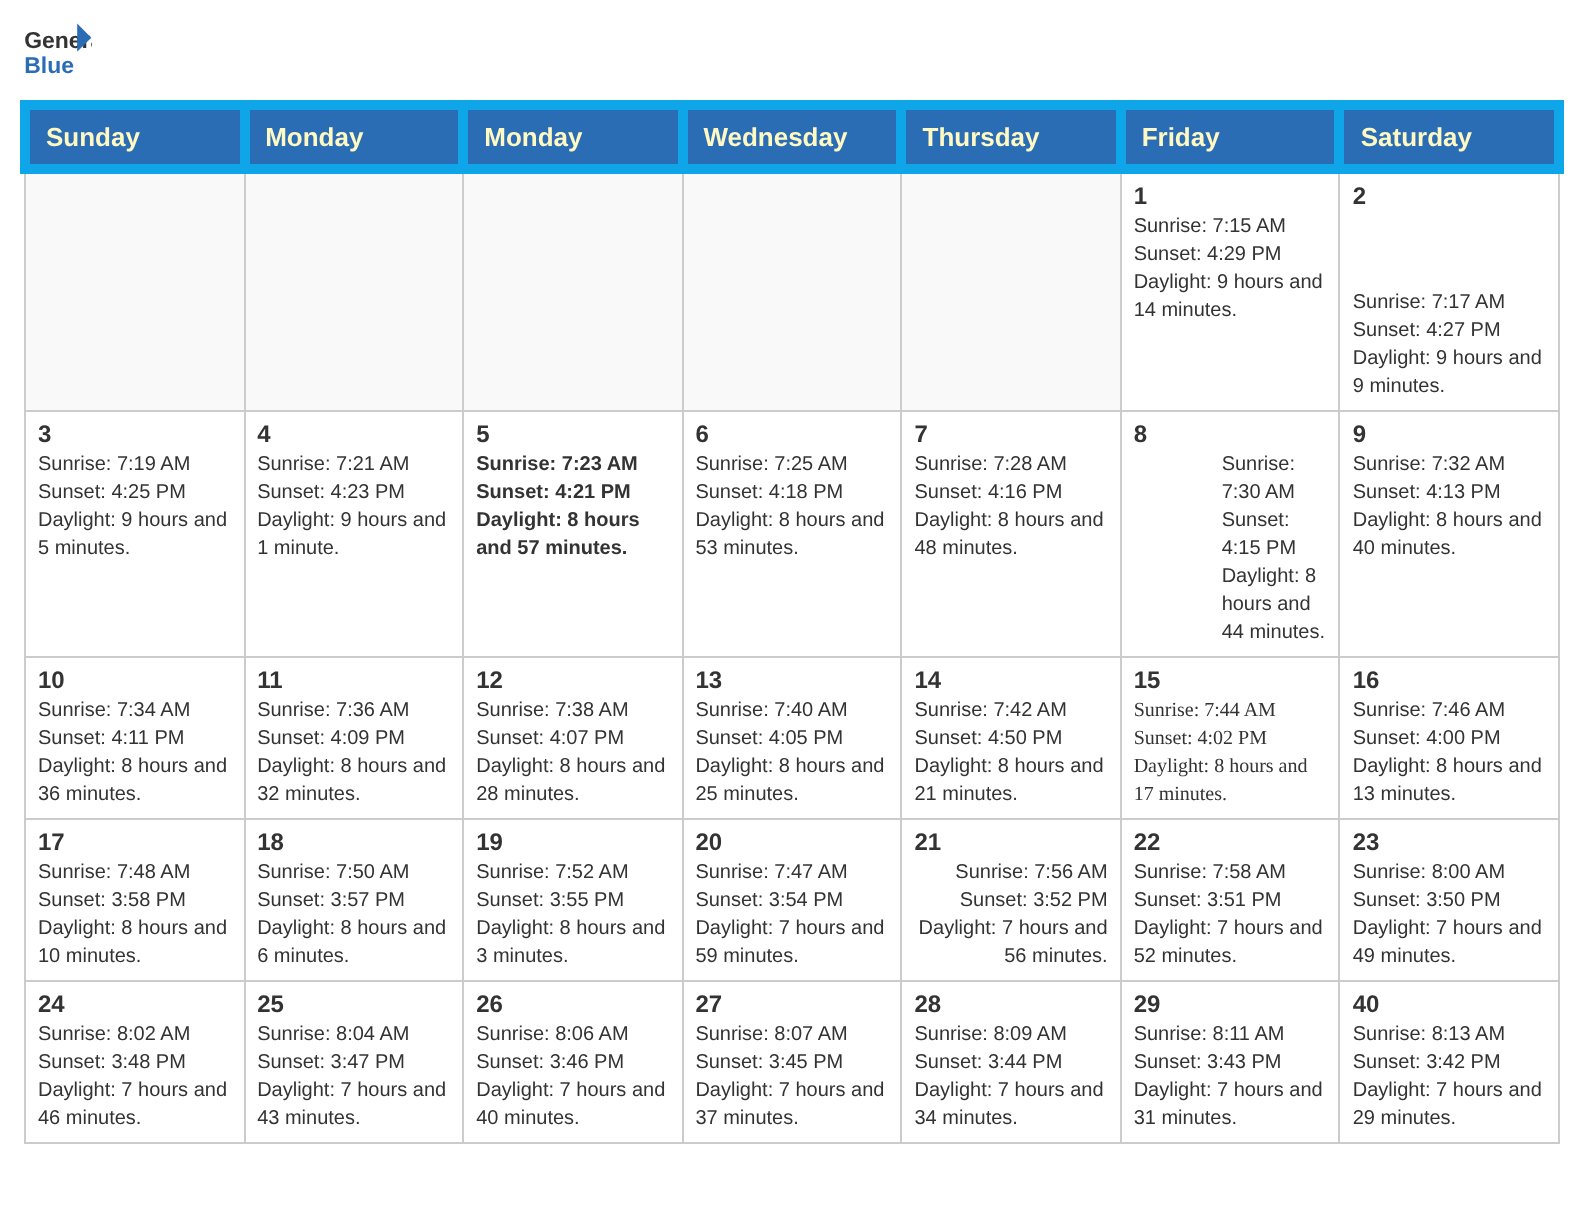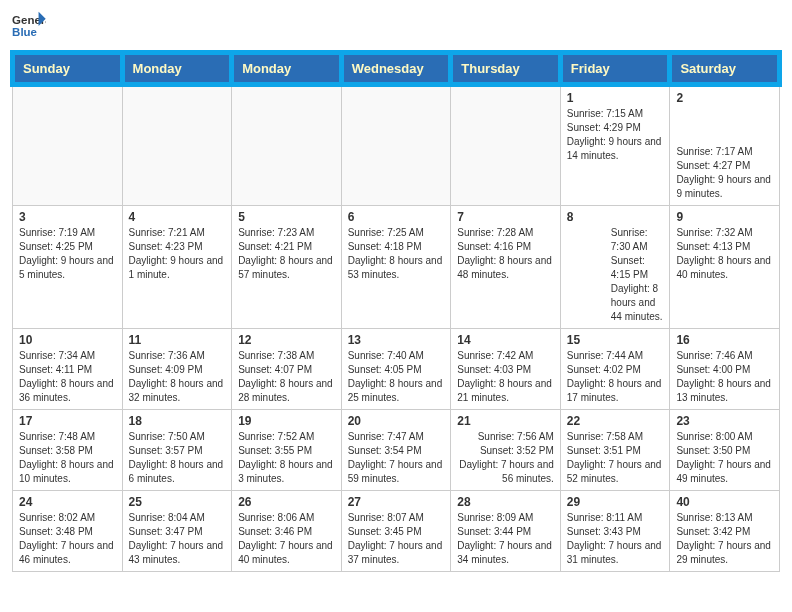--- a/index.html
+++ b/index.html
@@ -134,21 +134,21 @@
 Daylight: 9 hours and 5 minutes.</div>
         </td>
         <td>
           <span class="day-number">4</span>
           <div class="day-info" style="white-space: pre-line;">Sunrise: 7:21 AM
 Sunset: 4:23 PM
 Daylight: 9 hours and 1 minute.</div>
         </td>
         <td>
           <span class="day-number">5</span>
-          <div class="day-info" style="white-space: pre-line;">Sunrise: 7:23 AM
+          <div class="day-info" style="white-space: pre-line; font-weight: bold;">Sunrise: 7:23 AM
 Sunset: 4:21 PM
 Daylight: 8 hours and 57 minutes.</div>
         </td>
         <td>
           <span class="day-number">6</span>
           <div class="day-info" style="white-space: pre-line;">Sunrise: 7:25 AM
 Sunset: 4:18 PM
 Daylight: 8 hours and 53 minutes.</div>
         </td>
         <td>
@@ -191,26 +191,26 @@
         </td>
         <td>
           <span class="day-number">13</span>
           <div class="day-info" style="white-space: pre-line;">Sunrise: 7:40 AM
 Sunset: 4:05 PM
 Daylight: 8 hours and 25 minutes.</div>
         </td>
         <td>
           <span class="day-number">14</span>
           <div class="day-info" style="white-space: pre-line;">Sunrise: 7:42 AM
-Sunset: 4:03 PM
+Sunset: 4:50 PM
 Daylight: 8 hours and 21 minutes.</div>
         </td>
         <td>
           <span class="day-number">15</span>
-          <div class="day-info" style="white-space: pre-line;">Sunrise: 7:44 AM
+          <div class="day-info" style="white-space: pre-line; font-family: Liberation Serif, serif;">Sunrise: 7:44 AM
 Sunset: 4:02 PM
 Daylight: 8 hours and 17 minutes.</div>
         </td>
         <td>
           <span class="day-number">16</span>
           <div class="day-info" style="white-space: pre-line;">Sunrise: 7:46 AM
 Sunset: 4:00 PM
 Daylight: 8 hours and 13 minutes.</div>
         </td>
       </tr>

